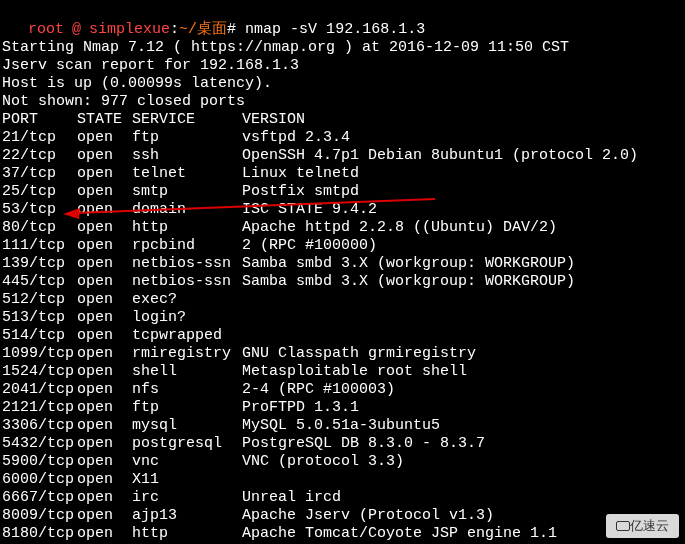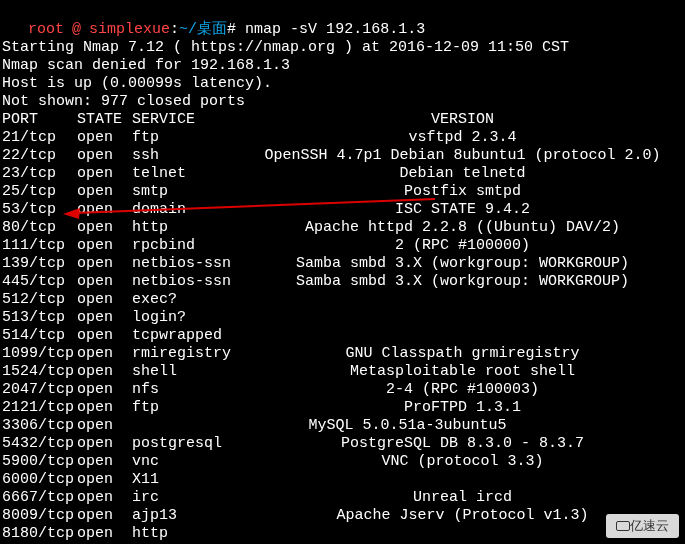--- a/index.html
+++ b/index.html
@@ -16,32 +16,32 @@
       width: 685px;
       height: 544px;
       overflow: hidden;
       position: relative;
       padding: 3px 2px;
     }
     .prompt-line {
       white-space: pre;
     }
     .red { color: #ff4444; margin-left: 8px; }
-    .blue { color: #0ea5e9; }
+    .blue { color: #f97316; }
     .white { color: #ffffff; }
     .line {
       white-space: pre;
     }
     .table-row {
       display: flex;
     }
     .col-port   { width: 75px; flex-shrink: 0; overflow: hidden; }
     .col-state  { width: 55px; flex-shrink: 0; overflow: hidden; }
     .col-service{ width: 110px; flex-shrink: 0; overflow: hidden; }
-    .col-version{ flex: 1; text-align: center; }
+    .col-version{ flex: 1; }
     .annotation-arrow {
       position: absolute;
       pointer-events: none;
     }
     .watermark {
       position: absolute;
       right: 6px;
       bottom: 6px;
       background: rgba(255,255,255,0.85);
       color: #333;
@@ -64,21 +64,21 @@
   </style>
 </head>
 <body>
 
 <div class="prompt-line">
   <span class="red">root</span><span class="red">@</span><span class="red">simplexue</span><span class="white">:</span><span class="blue">~/桌面</span><span class="white">#</span><span class="white"> nmap -sV 192.168.1.3</span>
 </div>
 
 <div class="line"></div>
 <div class="line">Starting Nmap 7.12 ( https://nmap.org ) at 2016-12-09 11:50 CST</div>
-<div class="line">Nmap scan denied for 192.168.1.3</div>
+<div class="line">Jserv scan report for 192.168.1.3</div>
 <div class="line">Host is up (0.00099s latency).</div>
 <div class="line">Not shown: 977 closed ports</div>
 
 <div class="table-row">
   <span class="col-port">PORT</span>
   <span class="col-state">STATE</span>
   <span class="col-service">SERVICE</span>
   <span class="col-version">VERSION</span>
 </div>
 
@@ -89,24 +89,24 @@
       <span class="col-service">ftp</span>
       <span class="col-version">vsftpd 2.3.4</span>
     </div>
     <div class="table-row">
       <span class="col-port">22/tcp</span>
       <span class="col-state">open</span>
       <span class="col-service">ssh</span>
       <span class="col-version">OpenSSH 4.7p1 Debian 8ubuntu1 (protocol 2.0)</span>
     </div>
     <div class="table-row">
-      <span class="col-port">23/tcp</span>
+      <span class="col-port">37/tcp</span>
       <span class="col-state">open</span>
       <span class="col-service">telnet</span>
-      <span class="col-version">Debian telnetd</span>
+      <span class="col-version">Linux telnetd</span>
     </div>
     <div class="table-row">
       <span class="col-port">25/tcp</span>
       <span class="col-state">open</span>
       <span class="col-service">smtp</span>
       <span class="col-version">Postfix smtpd</span>
     </div>
     <div class="table-row">
       <span class="col-port">53/tcp</span>
       <span class="col-state">open</span>
@@ -161,34 +161,35 @@
       <span class="col-service">rmiregistry</span>
       <span class="col-version">GNU Classpath grmiregistry</span>
     </div>
     <div class="table-row">
       <span class="col-port">1524/tcp</span>
       <span class="col-state">open</span>
       <span class="col-service">shell</span>
       <span class="col-version">Metasploitable root shell</span>
     </div>
     <div class="table-row">
-      <span class="col-port">2047/tcp</span>
+      <span class="col-port">2041/tcp</span>
       <span class="col-state">open</span>
       <span class="col-service">nfs</span>
       <span class="col-version">2-4 (RPC #100003)</span>
     </div>
     <div class="table-row">
       <span class="col-port">2121/tcp</span>
       <span class="col-state">open</span>
       <span class="col-service">ftp</span>
       <span class="col-version">ProFTPD 1.3.1</span>
     </div>
     <div class="table-row">
       <span class="col-port">3306/tcp</span>
       <span class="col-state">open</span>
+      <span class="col-service">mysql</span>
       <span class="col-version">MySQL 5.0.51a-3ubuntu5</span>
     </div>
     <div class="table-row">
       <span class="col-port">5432/tcp</span>
       <span class="col-state">open</span>
       <span class="col-service">postgresql</span>
       <span class="col-version">PostgreSQL DB 8.3.0 - 8.3.7</span>
     </div>
     <div class="table-row">
       <span class="col-port">5900/tcp</span>
@@ -210,20 +211,21 @@
     <div class="table-row">
       <span class="col-port">8009/tcp</span>
       <span class="col-state">open</span>
       <span class="col-service">ajp13</span>
       <span class="col-version">Apache Jserv (Protocol v1.3)</span>
     </div>
     <div class="table-row">
       <span class="col-port">8180/tcp</span>
       <span class="col-state">open</span>
       <span class="col-service">http</span>
+      <span class="col-version">Apache Tomcat/Coyote JSP engine 1.1</span>
     </div>
   </div>
 
 <svg class="annotation-arrow" width="685" height="544" style="top:0;left:0">
   <line x1="435" y1="199" x2="75" y2="213" stroke="#dd0000" stroke-width="2"></line>
   <polygon points="63,214 80,208 79,219" fill="#dd0000"></polygon>
 </svg>
 
 <div class="watermark">
   <span class="watermark-icon"></span>

